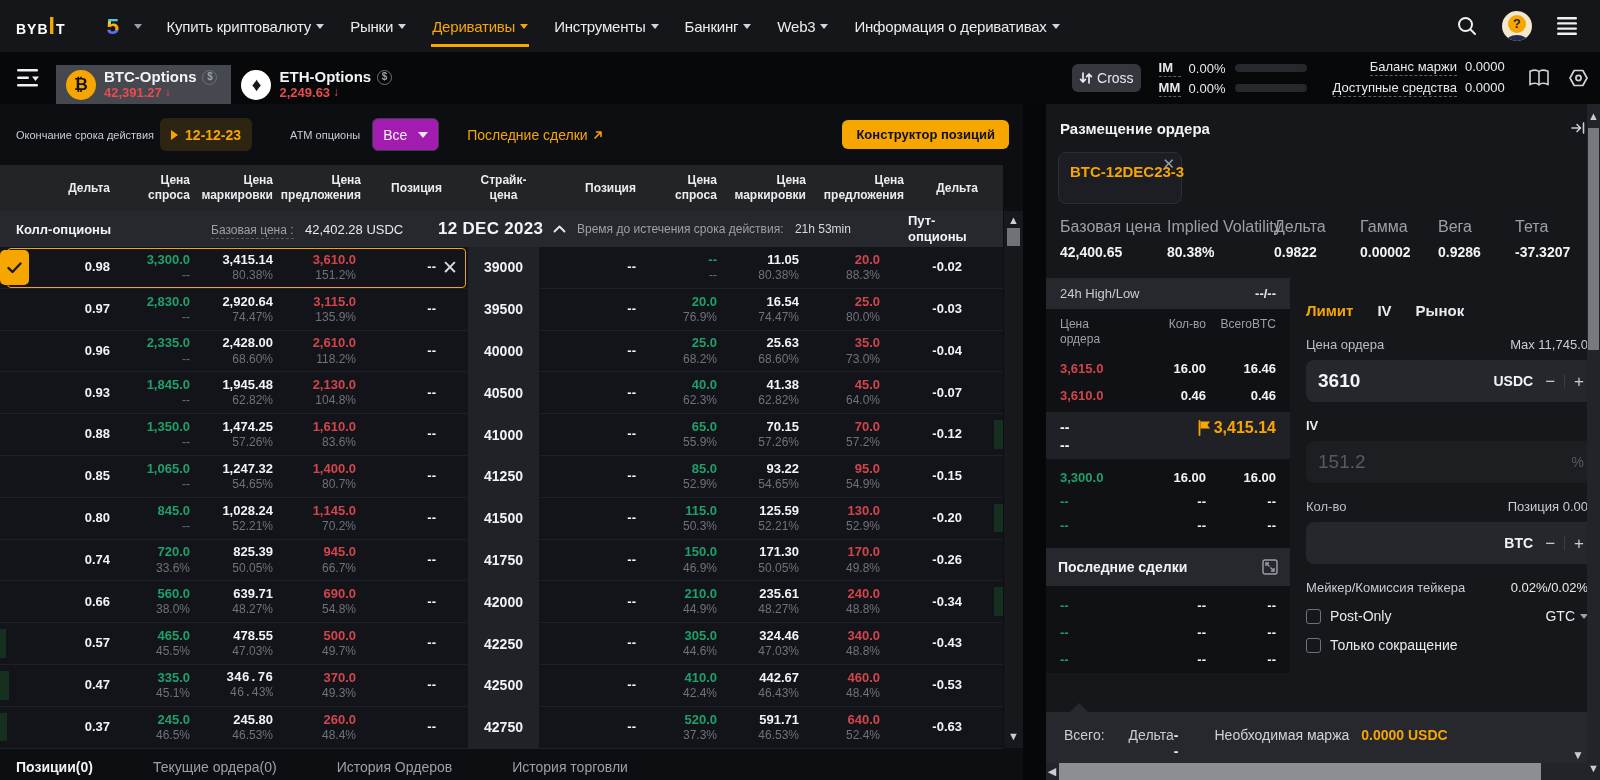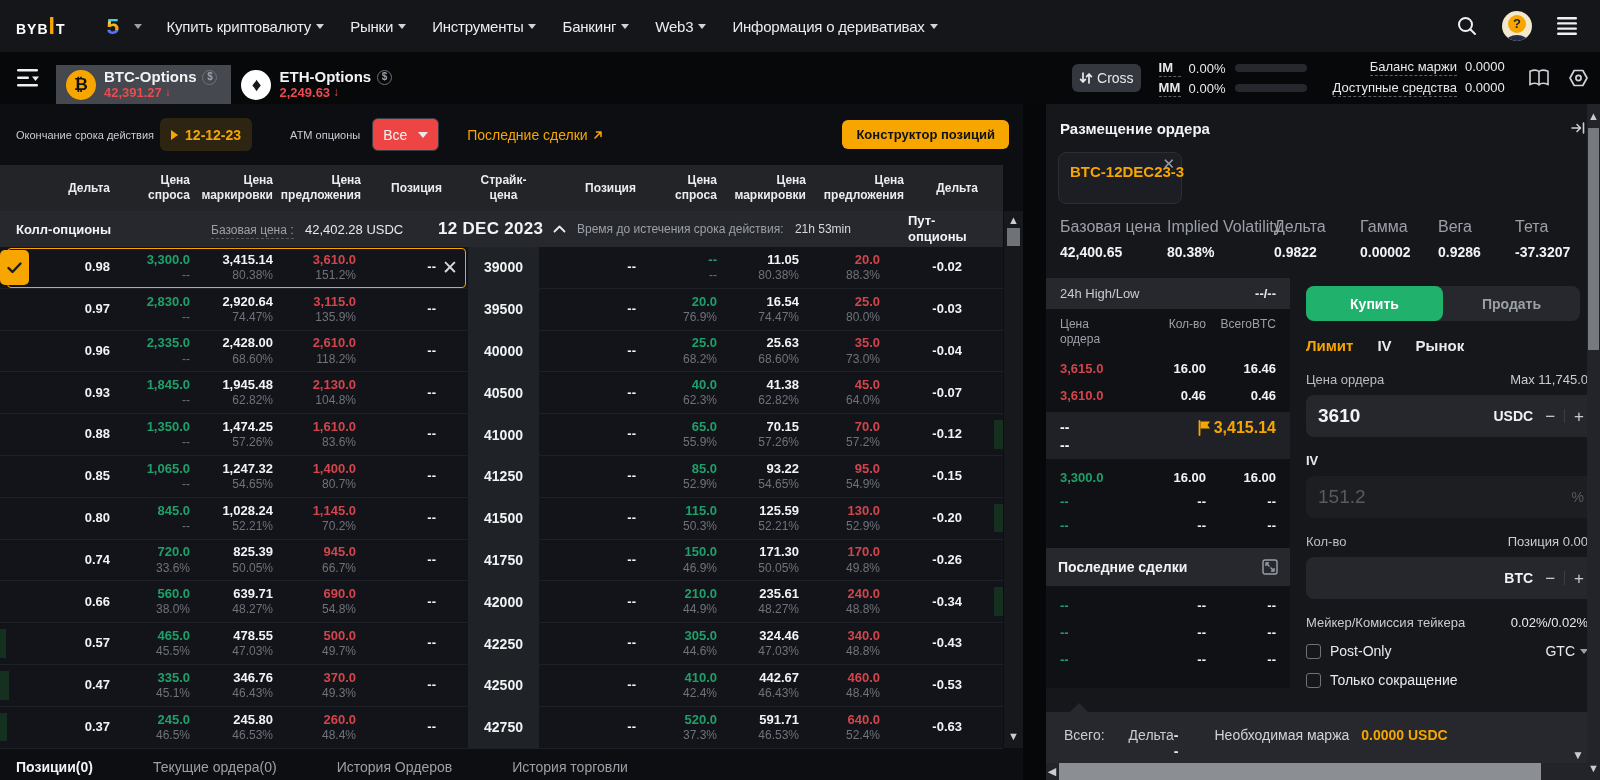--- a/index.html
+++ b/index.html
@@ -54,21 +54,21 @@
   .main { position:absolute; left:0; top:104px; width:1600px; height:676px; }
   .left { position:absolute; left:0; top:0; width:1023px; height:676px; background:#0c0e11; }
 
   
   .filterrow { position:relative; height:61px; display:flex; align-items:center; padding-left:16px; }
   .flabel { font-size:11px; color:#c9ccd3; }
   .expirychip { display:flex; align-items:center; gap:7px; height:33px; padding:0 11px; background:#2d2511; border-radius:6px; margin-left:6px; cursor:pointer; }
   .expirychip .tri { width:0; height:0; border-top:5px solid transparent; border-bottom:5px solid transparent; border-left:7px solid #f7a600; }
   .expirychip .val { font-size:14px; font-weight:bold; color:#f7a600; }
   .atmlabel { margin-left:38px; }
-  .atmselect { display:flex; align-items:center; justify-content:space-between; width:67px; height:33px; margin-left:12px; padding:0 10px; border:1px solid #3a3d43; border-radius:6px; background:#ef4444; cursor:pointer; }
+  .atmselect { display:flex; align-items:center; justify-content:space-between; width:67px; height:33px; margin-left:12px; padding:0 10px; border:1px solid #3a3d43; border-radius:6px; background:#a21caf; cursor:pointer; }
   .atmselect .val { font-size:14px; color:#f2f3f5; }
   .atmselect .tri { width:0; height:0; border-left:5px solid transparent; border-right:5px solid transparent; border-top:6px solid #e8eaee; }
   .tradeslink { margin-left:28px; font-size:14px; color:#f7a600; cursor:pointer; display:flex; align-items:center; gap:4px; }
   .builderbtn { margin-left:auto; margin-right:14px; height:29px; padding:0 14px; background:#f7a600; border-radius:6px; border:none; font-family:inherit; font-size:13px; font-weight:bold; color:#101114; cursor:pointer; }
 
   
   .chain { position:relative; height:583px; }
   .chainheader { display:flex; height:46px; background:#222428; align-items:center; width:1003px; }
   .hcell { font-size:12px; font-weight:bold; color:#eaecef; text-align:right; line-height:1.25; white-space:pre-line; }
   .hcell.center { text-align:center; }
@@ -238,20 +238,24 @@
     </div>
     <nav class="navitems" id="nav-items">
         <div class="navitem">
           <span>Купить криптовалюту</span>
           <span class="caret"></span>
         </div>
         <div class="navitem">
           <span>Рынки</span>
           <span class="caret"></span>
         </div>
+        <div class="navitem active">
+          <span>Деривативы</span>
+          <span class="caret"></span>
+        </div>
         <div class="navitem">
           <span>Инструменты</span>
           <span class="caret"></span>
         </div>
         <div class="navitem">
           <span>Банкинг</span>
           <span class="caret"></span>
         </div>
         <div class="navitem">
           <span>Web3</span>
@@ -862,21 +866,21 @@
             <div class="rowline">
               <div class="side call">
                 <div class="depthbar left" style="width: 9px;"></div>
                 <div class="cell" style="width: 110px;">
                   <b class="v">0.47</b>
                 </div>
                 <div class="cell" style="width: 80px;">
                   <b class="v green">335.0</b>
                   <span class="s">45.1%</span>
                 </div>
-                <div class="cell" style="width: 83px;">
+                <div class="cell" style="width: 83px; font-family: Liberation Mono, monospace;">
                   <b class="v">346.76</b>
                   <span class="s">46.43%</span>
                 </div>
                 <div class="cell" style="width: 83px;">
                   <b class="v red">370.0</b>
                   <span class="s">49.3%</span>
                 </div>
                 <div class="cell" style="width: 80px;">
                   <b class="v">--</b>
                 </div>
@@ -1078,24 +1082,20 @@
               </div>
               <div class="traderow">
                 <span class="c1">--</span>
                 <span class="c2">--</span>
                 <span class="c3">--</span>
               </div>
             </div>
         </div>
 
         <div class="form">
-          <div class="segctl">
-            <div class="seg buy active">Купить</div>
-            <div class="seg sell">Продать</div>
-          </div>
           <div class="typetabs" id="type-tabs">
               <span class="ttab active">Лимит</span>
               <span class="ttab">IV</span>
               <span class="ttab">Рынок</span>
             </div>
 
           <div class="labelrow">
             <span class="ll">Цена ордера</span>
             <span class="lr">Max 11,745.0</span>
           </div>

